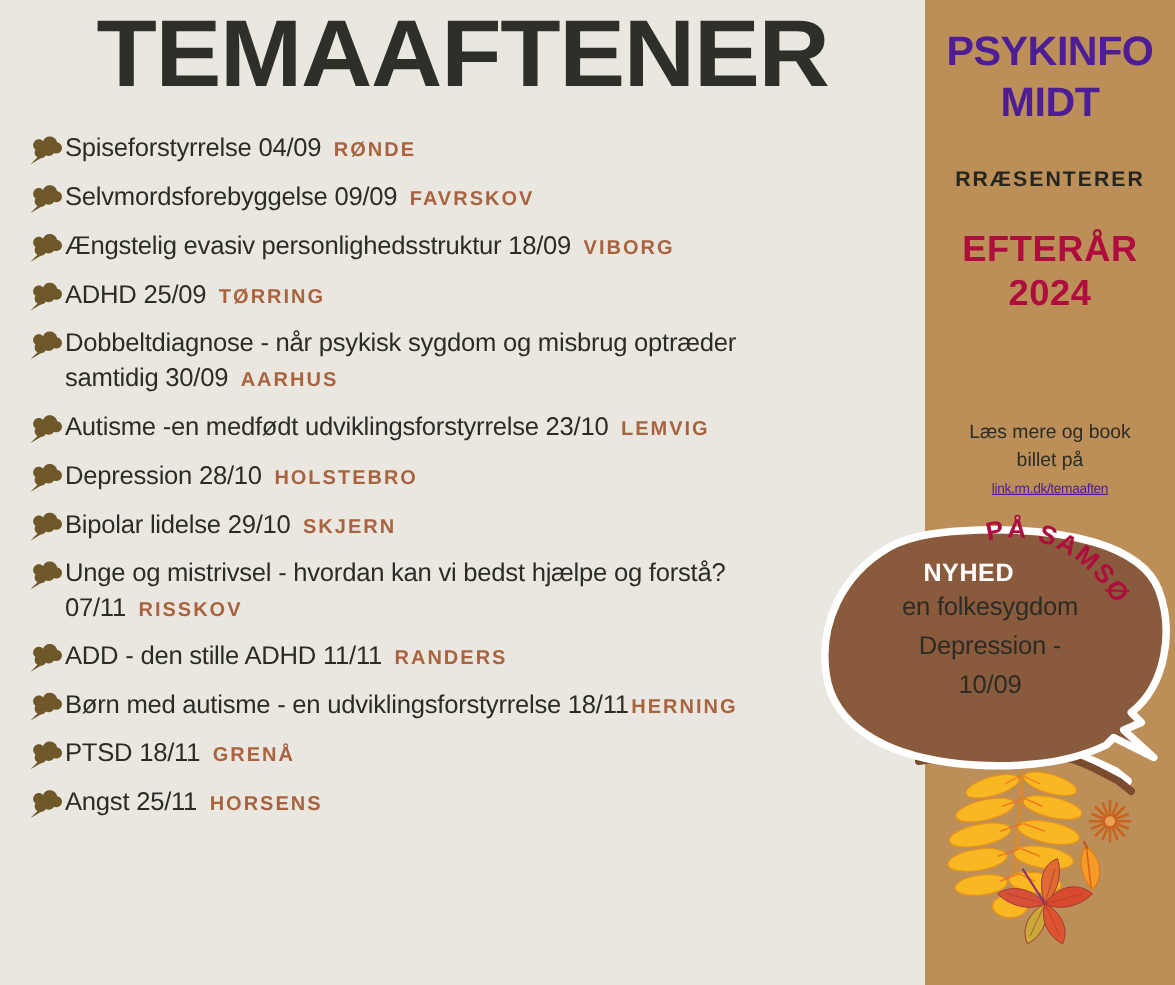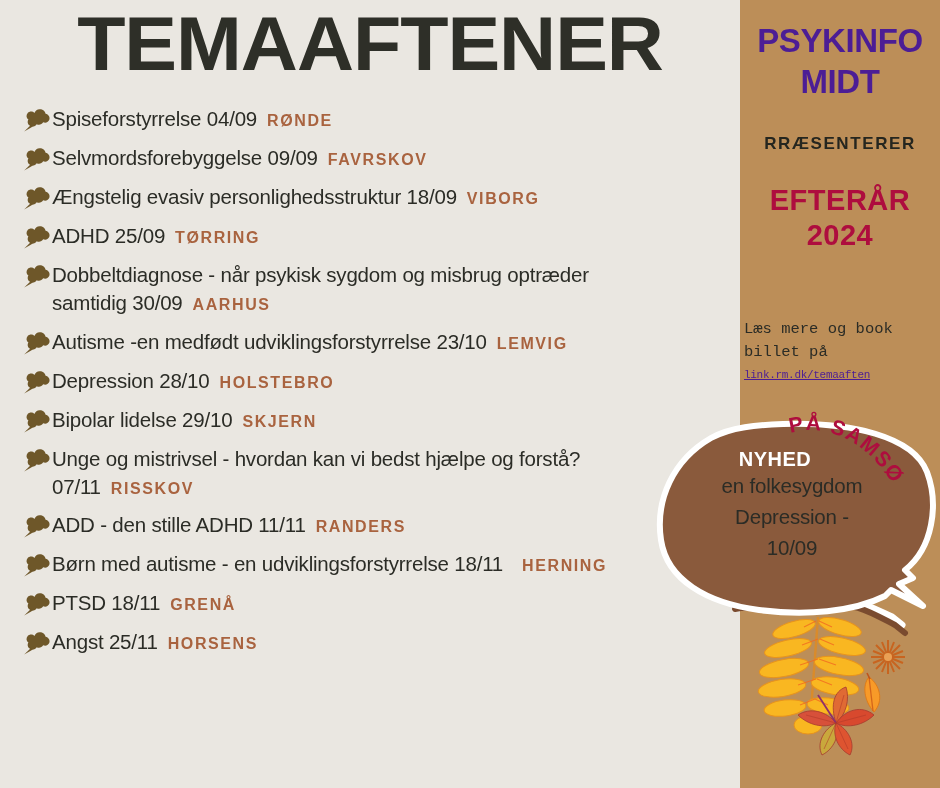--- a/index.html
+++ b/index.html
@@ -77,21 +77,21 @@
   }
   .event-title { white-space: normal; }
   .city {
     color: #A9633F;
     font-size: 16px;
     letter-spacing: 1.6px;
     font-weight: bold;
     margin-left: 10px;
     white-space: nowrap;
   }
-  .city.tight-gap { margin-left: 19px; }
+  .city.tight-gap { margin-left: 2px; }
 
   
   #sidebar {
     position: absolute;
     left: 740px;
     top: 0;
     width: 200px;
     height: 788px;
     background: #BC8E58;
     overflow: hidden;
@@ -128,23 +128,24 @@
     font-weight: bold;
     font-family: "Liberation Sans", sans-serif;
     font-size: 29px;
     letter-spacing: 0.5px;
   }
   #season-line1 { top: 184px; }
   #season-line2 { top: 219px; }
 
   #booking-info {
     position: absolute;
-    left: 4px; top: 318px; width: 192px;
+    left: 4px; top: 334px; width: 192px;
+    text-align: center;
     color: #2B2C26;
-    font-family: Liberation Mono, monospace;
+    font-family: Liberation Sans, sans-serif;
     font-size: 15.5px;
     line-height: 1.5;
   }
   #booking-link {
     display: block;
     color: #4c1d95;
     font-size: 11px;
     letter-spacing: -0.3px;
     margin-top: 2px;
     white-space: nowrap;

